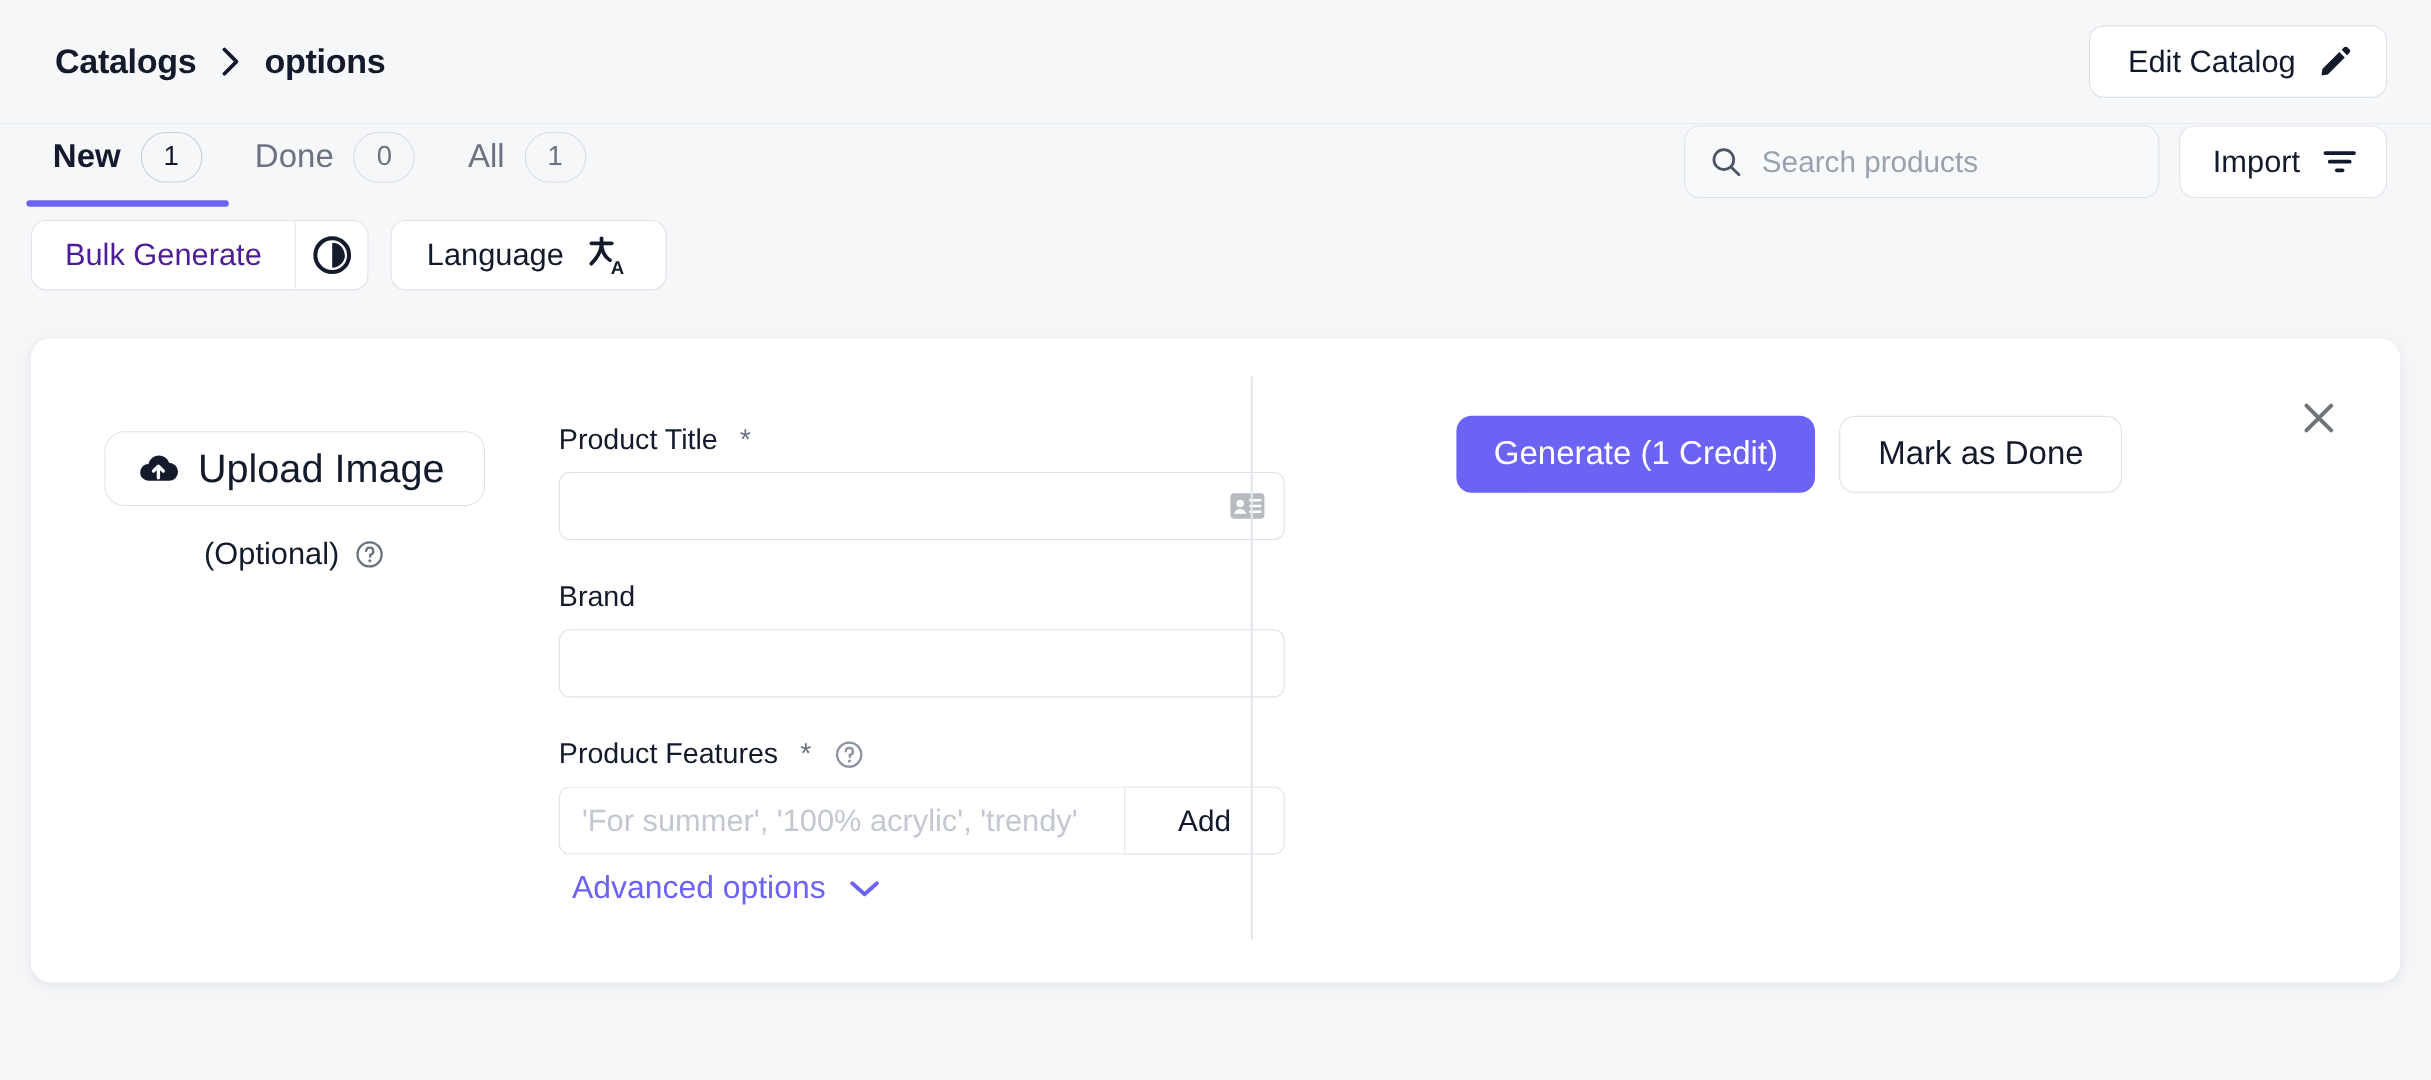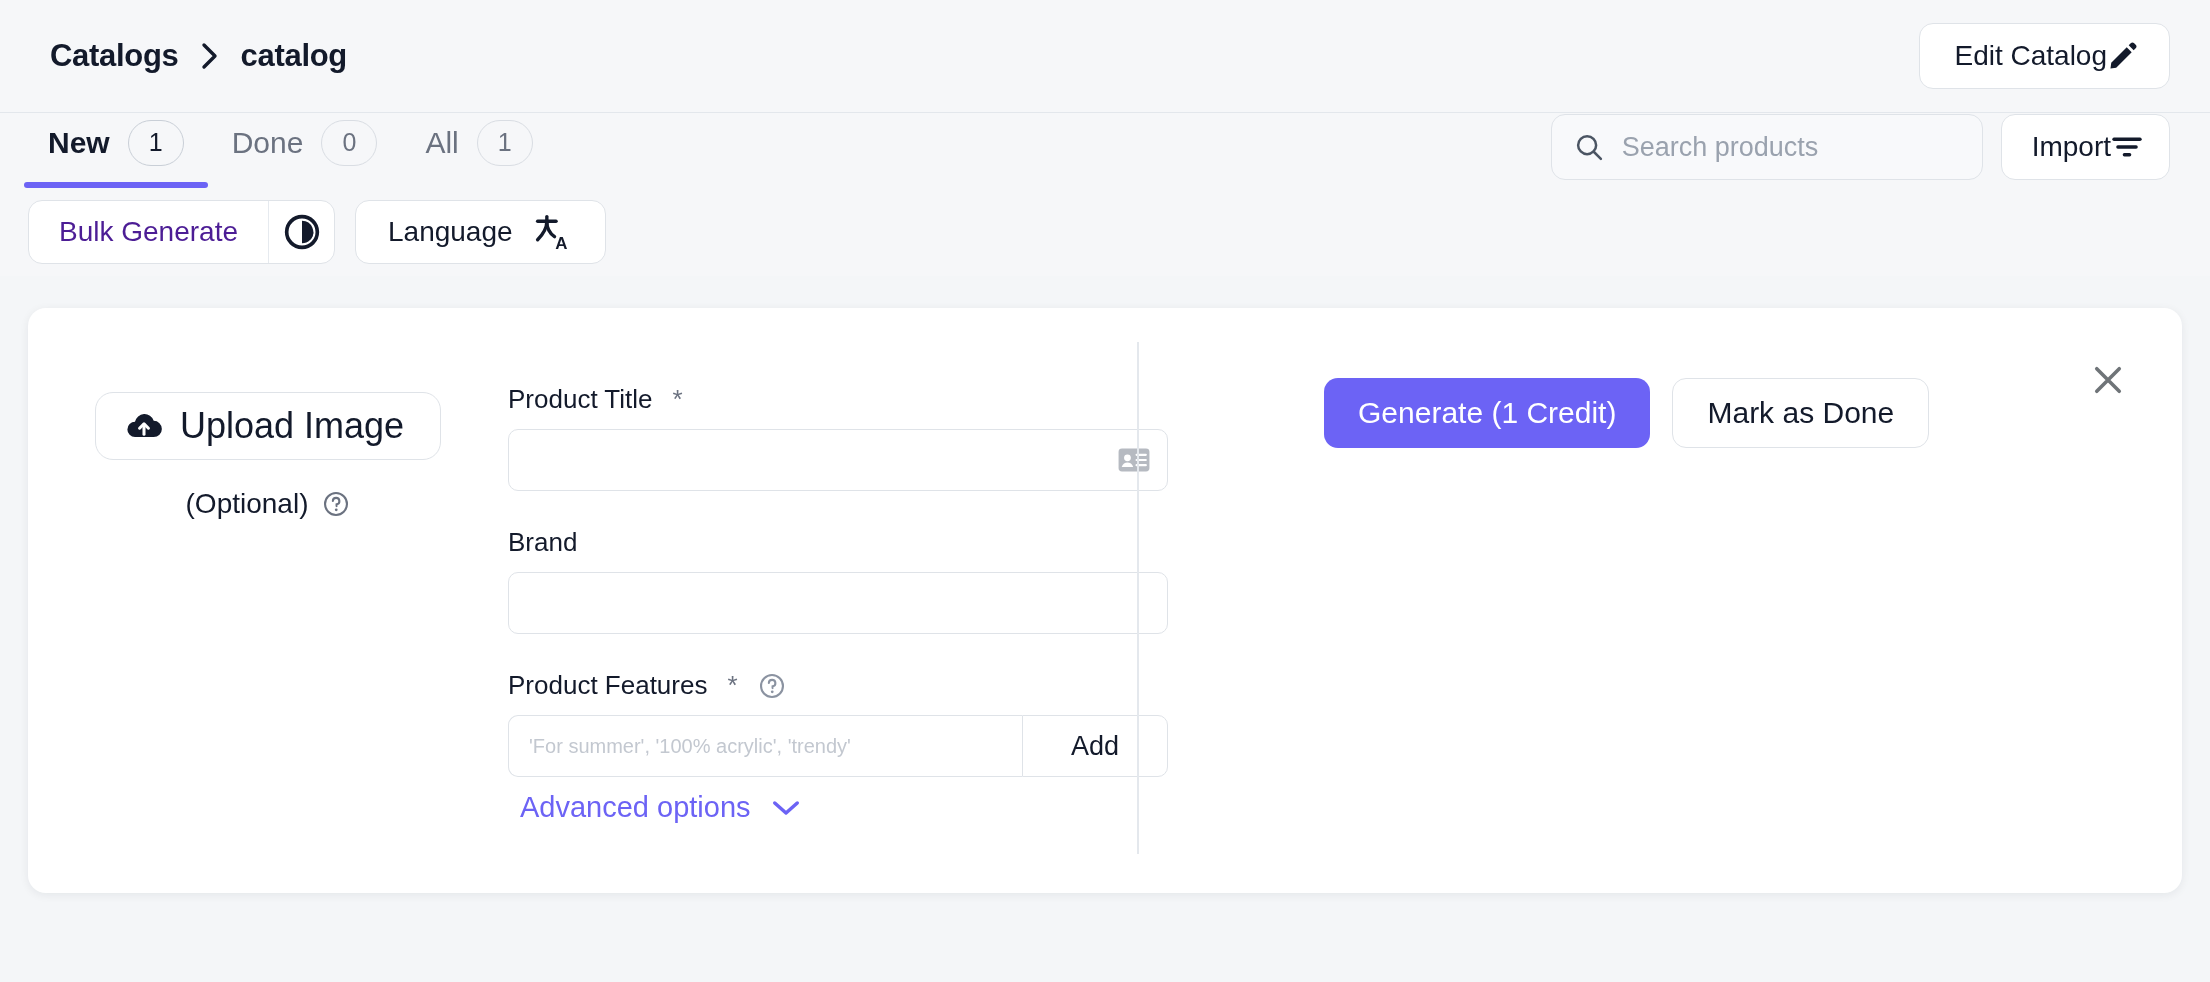--- a/index.html
+++ b/index.html
@@ -19,21 +19,21 @@
     padding: 0 40px 0 50px;
     border-bottom: 1px solid #e3e7ec;
     background: #f6f7f9;
   }
   .breadcrumb { display: flex; align-items: center; gap: 20px; }
   .crumb { font-size: 31px; font-weight: bold; letter-spacing: -0.3px; color: #131a2b; }
   .crumb-sep { display: flex; align-items: center; color: #131a2b; }
 
   .btn {
     display: inline-flex; align-items: center; justify-content: center;
-    gap: 0;
+    gap: 20px;
     background: #ffffff;
     border: 1px solid #dfe3e8;
     border-radius: 14px;
     font-size: 28px;
     color: #131a2b;
     font-family: "Liberation Sans", sans-serif;
     cursor: pointer;
     white-space: nowrap;
   }
   .edit-catalog { height: 66px; padding: 0 30px 0 34px; }
@@ -140,21 +140,21 @@
     display: flex; align-items: center; gap: 20px;
   }
   .req { color: #6b7280; font-size: 26px; }
   .input-shell {
     height: 62px; border: 1px solid #dfe3e8; border-radius: 10px;
     background: #fff; display: flex; align-items: center;
     padding: 0 16px 0 20px;
   }
   .input-shell input {
     border: 0; outline: 0; background: transparent; width: 100%;
-    font-size: 20px; color: #000000;
+    font-size: 28px; color: #000000;
     font-family: "Liberation Sans", sans-serif;
   }
   .input-shell input::placeholder { color: #c3c8d0; }
   .field { margin-bottom: 36px; }
   .combo { display: flex; align-items: stretch; }
   .combo .input-shell { flex: 1; border-radius: 10px 0 0 10px; border-right: 0; }
   .combo .add-btn {
     width: 146px; border: 1px solid #dfe3e8; border-radius: 0 10px 10px 0;
     background: #fff; font-size: 27px; color: #131a2b; cursor: pointer;
     font-family: "Liberation Sans", sans-serif;
@@ -193,21 +193,21 @@
 <div class="page">
 
   <div class="topbar">
     <div class="breadcrumb">
       <span class="crumb">Catalogs</span>
       <span class="crumb-sep">
         <svg width="22" height="30" viewBox="0 0 22 30">
             <path d="M5 4 L16 15 L5 26" fill="none" stroke="#131a2b" stroke-width="3.4" stroke-linecap="round" stroke-linejoin="round"></path>
           </svg>
       </span>
-      <span class="crumb">catalog</span>
+      <span class="crumb">options</span>
     </div>
 
     <button class="btn edit-catalog">
       <span>Edit Catalog</span>
       <span>
         <svg width="32" height="32" viewBox="0 0 24 24">
             <path d="M3.2 17.1 L14.8 5.5 L18.5 9.2 L6.9 20.8 L2.6 21.4 Z" fill="#131a2b"></path>
             <path d="M16.3 4 L18 2.3 C18.6 1.7 19.6 1.7 20.2 2.3 L21.7 3.8 C22.3 4.4 22.3 5.4 21.7 6 L20 7.7 Z" fill="#131a2b"></path>
           </svg>
       </span>

